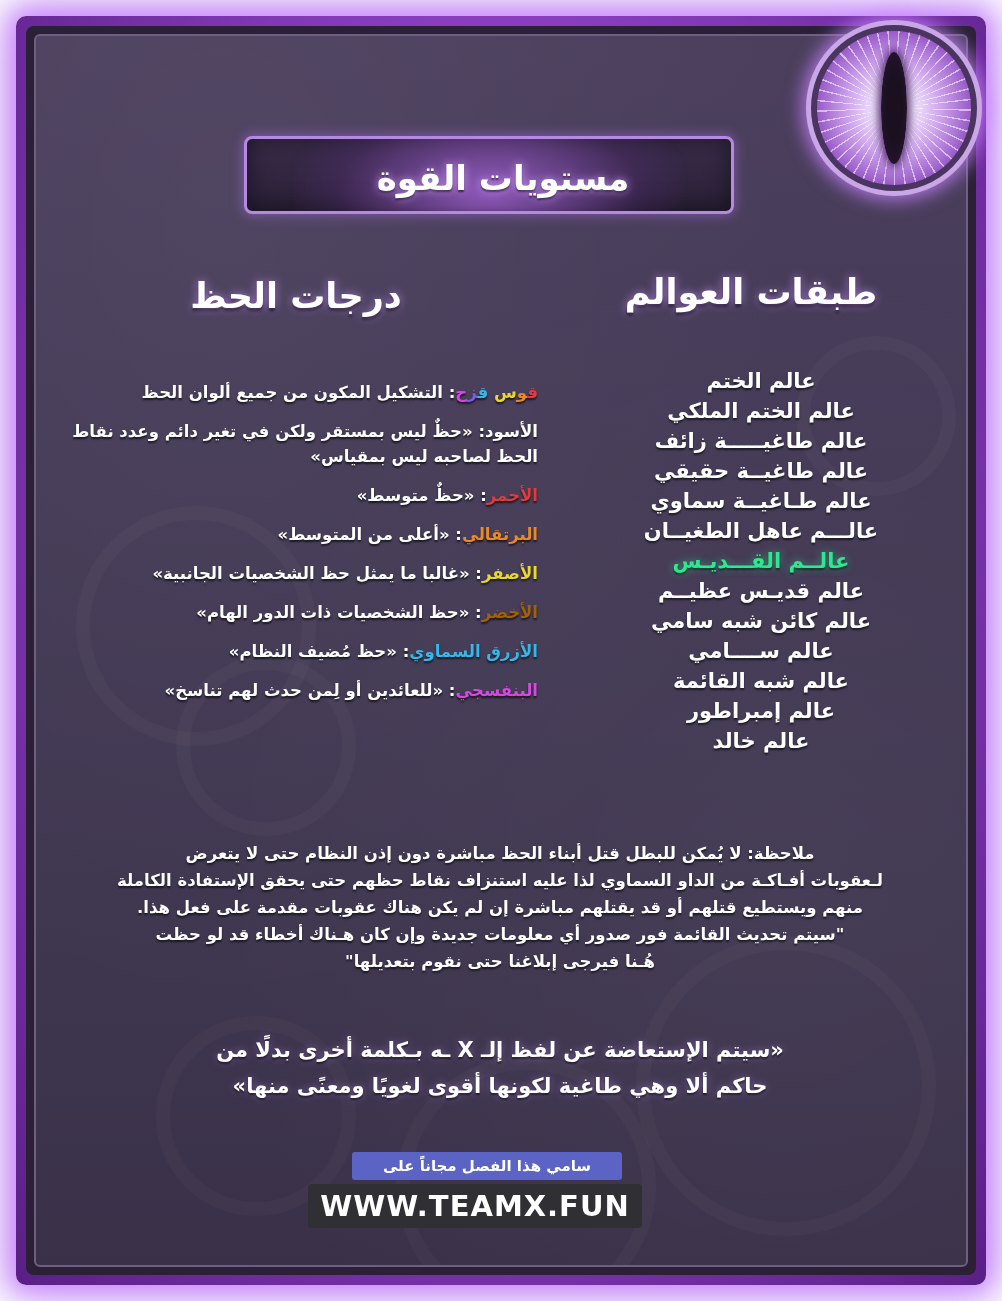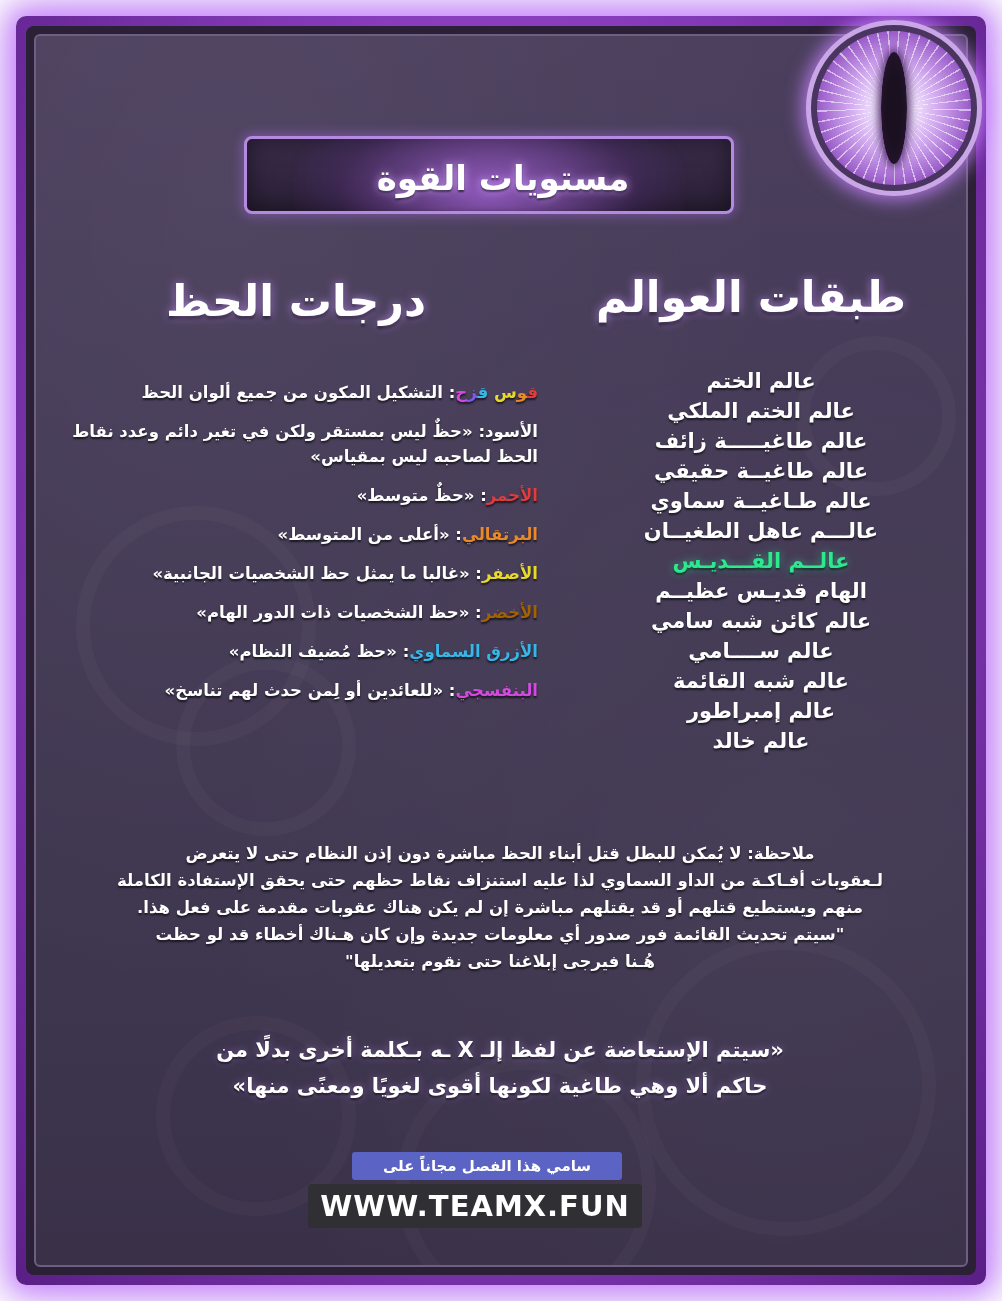--- a/index.html
+++ b/index.html
@@ -120,21 +120,21 @@
     font-size: 34px;
     font-weight: bold;
     color: #ffffff;
     text-shadow: 0 0 10px rgba(210,160,255,0.9), 0 2px 2px rgba(0,0,0,0.8);
     letter-spacing: 1px;
   }
 
   
   .heading {
     position: absolute;
-    font-size: 43px;
+    font-size: 35px;
     font-weight: bold;
     color: #ffffff;
     text-shadow: 0 0 10px rgba(190,140,240,0.8), 0 3px 3px rgba(0,0,0,0.7);
     white-space: nowrap;
   }
   .heading.realms { left: 586px; top: 272px; width: 330px; text-align: center; }
   .heading.luck   { left: 96px;  top: 276px; width: 400px; text-align: center; }
 
   
   .realms-list {
@@ -279,21 +279,21 @@
   <div class="heading luck">درجات الحظ</div>
 
   <div class="realms-list">
       <div class="realm-item">عالم الختم</div>
       <div class="realm-item">عالم الختم الملكي</div>
       <div class="realm-item">عالم طاغيـــــة زائف</div>
       <div class="realm-item">عالم طاغيــة حقيقي</div>
       <div class="realm-item">عالم طـاغيــة سماوي</div>
       <div class="realm-item">عالـــم عاهل الطغيــان</div>
       <div class="realm-item highlight">عالــم القـــديـس</div>
-      <div class="realm-item">الهام قديـس عظيــم</div>
+      <div class="realm-item">عالم قديـس عظيــم</div>
       <div class="realm-item">عالم كائن شبه سامي</div>
       <div class="realm-item">عالم ســــامي</div>
       <div class="realm-item">عالم شبه القائمة</div>
       <div class="realm-item">عالم إمبراطور</div>
       <div class="realm-item">عالم خالد</div>
     </div>
 
   <div class="luck-list">
       <div class="luck-item"><span class="luck-name rainbow"><span>ق</span><span>و</span><span>س</span><span> </span><span>ق</span><span>ز</span><span>ح</span></span><span class="luck-desc">: التشكيل المكون من جميع ألوان الحظ</span></div>
       <div class="luck-item"><span class="luck-name" style="color: rgb(255, 255, 255);">الأسود</span><span class="luck-desc">: «حظٌ ليس بمستقر ولكن في تغير دائم وعدد نقاط الحظ لصاحبه ليس بمقياس»</span></div>

